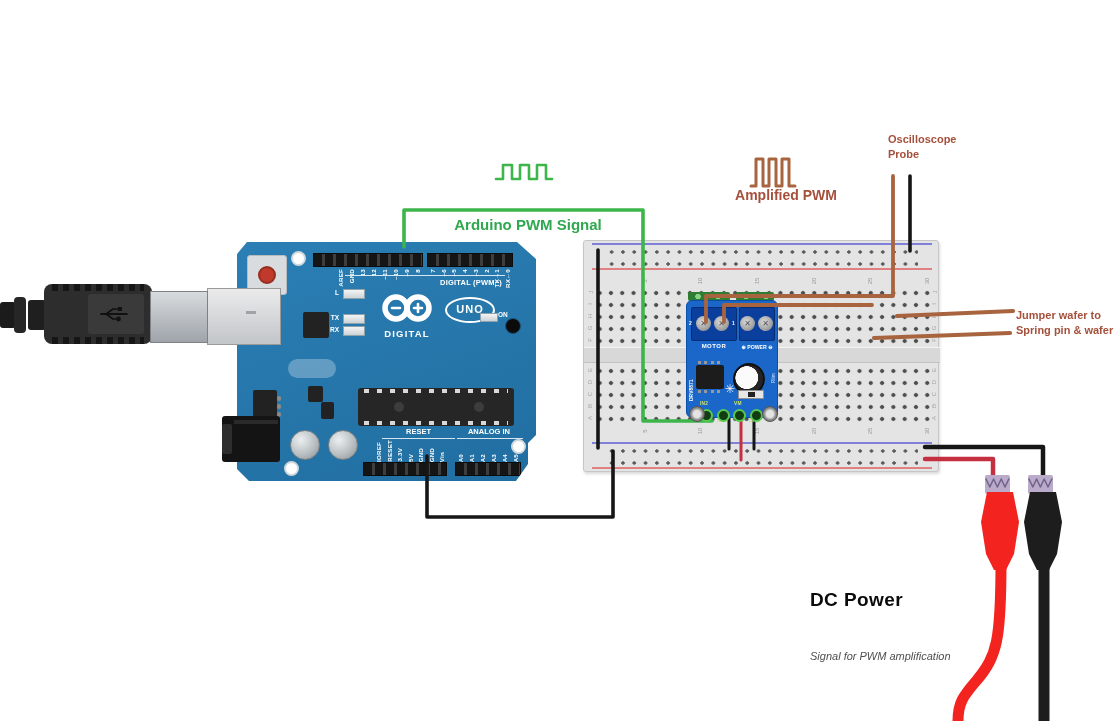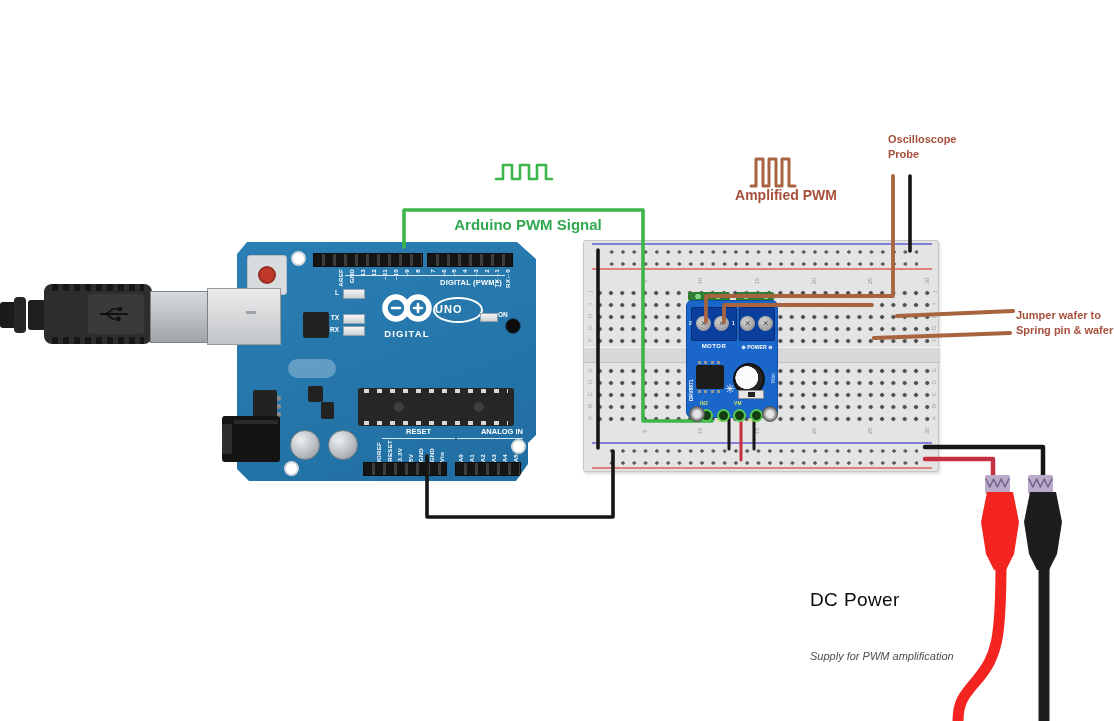--- a/index.html
+++ b/index.html
@@ -56,21 +56,21 @@
   .pad{position:absolute;width:9px;height:9px;border-radius:50%;background:#123c12;border:2px solid #57c94f;box-sizing:content-box;}
   .drvhole{position:absolute;width:14px;height:14px;border-radius:50%;background:radial-gradient(circle,#e4e4e4 35%,#8a8a8a 60%,#5f5f5f);border:1px solid #555;}
   .drvtxt{position:absolute;color:#fff;font-weight:700;}
   .padlbl{position:absolute;color:#cfe06b;font-size:4.8px;font-weight:700;letter-spacing:.2px;}
   .vtext{writing-mode:vertical-rl;transform:rotate(180deg);}
   
   .t-green{color:var(--green_text,#2fa84f);}
   .t-brown{color:var(--brown_text,#a6503c);}
   .lbl{position:absolute;}
   .pwmlabel{font-weight:700;text-align:center;}
-  .title{font-size:19px;font-weight:400;color:#0b0b0b;letter-spacing:.4px;line-height:30px;}
+  .title{font-size:19px;font-weight:700;color:#0b0b0b;letter-spacing:.4px;line-height:30px;}
   .subtitle{font-style:italic;font-size:11px;color:#4f4f4f;}
   .smalllbl{font-size:11px;line-height:14.5px;font-weight:600;}
   
   .usbpart{position:absolute;}
 </style>
 </head>
 <body>
 
 <div id="canvas">
 
@@ -148,21 +148,21 @@
     <div class="sk" style="left:84px;top:84px;width:18px;font-size:6.5px;text-align:right;">RX</div>
     <div class="led" style="left:106px;top:84px;"></div>
 
     <svg class="abs" style="left:132px;top:48px;" width="76" height="40" viewBox="0 0 76 40">
       <circle cx="27" cy="18" r="11" stroke="#fff" stroke-width="5.5" fill="none"></circle>
       <circle cx="49" cy="18" r="11" stroke="#fff" stroke-width="5.5" fill="none"></circle>
       <path d="M23,18 h8" stroke="#fff" stroke-width="2.6"></path>
       <path d="M45,18 h8 M49,14 v8" stroke="#fff" stroke-width="2.6"></path>
     </svg>
     <div class="sk" style="left:132px;top:86px;width:76px;text-align:center;font-size:9.5px;letter-spacing:1.2px;">DIGITAL</div>
-    <div class="abs" style="left:196px;top:55px;width:50px;height:26px;border:2.5px solid #fff;border-radius:50%;box-sizing:border-box;text-align:left;">
+    <div class="abs" style="left:208px;top:55px;width:50px;height:26px;border:2.5px solid #fff;border-radius:50%;box-sizing:border-box;text-align:center;">
       <span class="sk" style="position:static;font-size:11px;letter-spacing:1px;line-height:21px;">UNO</span>
     </div>
 
     <div class="led" style="left:243px;top:71px;width:16px;height:7px;"></div>
     <div class="sk" style="left:261px;top:69px;font-size:6.5px;">ON</div>
     <div class="abs" style="left:268px;top:76px;width:14px;height:14px;border-radius:50%;background:#0b0b0b;border:1.5px solid #1c4f75;"></div>
 
     <div class="abs" style="left:51px;top:117px;width:48px;height:19px;background:rgba(255,255,255,.28);border-radius:10px;"></div>
 
     <div class="chip" style="left:66px;top:70px;width:26px;height:26px;"></div>
@@ -224,21 +224,21 @@
         <div class="cell">
           <span>A4</span>
         </div>
         <div class="cell">
           <span>A5</span>
         </div>
       </div>
     <div class="line" style="left:145px;top:196px;width:73px;"></div>
     <div class="sk" style="left:145px;top:185px;width:73px;font-size:7.5px;text-align:center;">RESET</div>
     <div class="line" style="left:220px;top:196px;width:66px;"></div>
-    <div class="sk" style="left:218px;top:185px;width:68px;font-size:7.5px;text-align:right;">ANALOG IN</div>
+    <div class="sk" style="left:218px;top:185px;width:68px;font-size:7.5px;text-align:center;">ANALOG IN</div>
   </div>
 
   <div class="abs" style="left:222px;top:416px;width:58px;height:46px;background:#141414;border-radius:3px;">
     <div class="abs" style="left:0;top:8px;width:10px;height:30px;background:#2e2e2e;border-radius:2px;"></div>
     <div class="abs" style="left:12px;top:4px;width:44px;height:4px;background:#2a2a2a;"></div>
   </div>
 
   <div class="usbpart" style="left:207px;top:288px;width:74px;height:57px;background:linear-gradient(180deg,#ebebeb,#c2c5c9);border:1px solid #9a9a9a;box-sizing:border-box;">
     <div class="abs" style="left:38px;top:22px;width:10px;height:3px;background:#9fa3a7;"></div>
   </div>
@@ -466,15 +466,15 @@
   </div>
 
   <div class="lbl smalllbl t-brown" style="left:1016px;top:308px;">
     <div>Jumper wafer to</div>
     <div>Spring pin &amp; wafer</div>
   </div>
 
   <div class="lbl title" style="left:810px;top:585px;">
     <div>DC Power</div>
   </div>
-  <div class="lbl subtitle" style="left:810px;top:650px;">Supply for PWM amplification</div>
+  <div class="lbl subtitle" style="left:810px;top:650px;">Signal for PWM amplification</div>
 
 </div>
 
 </body></html>

